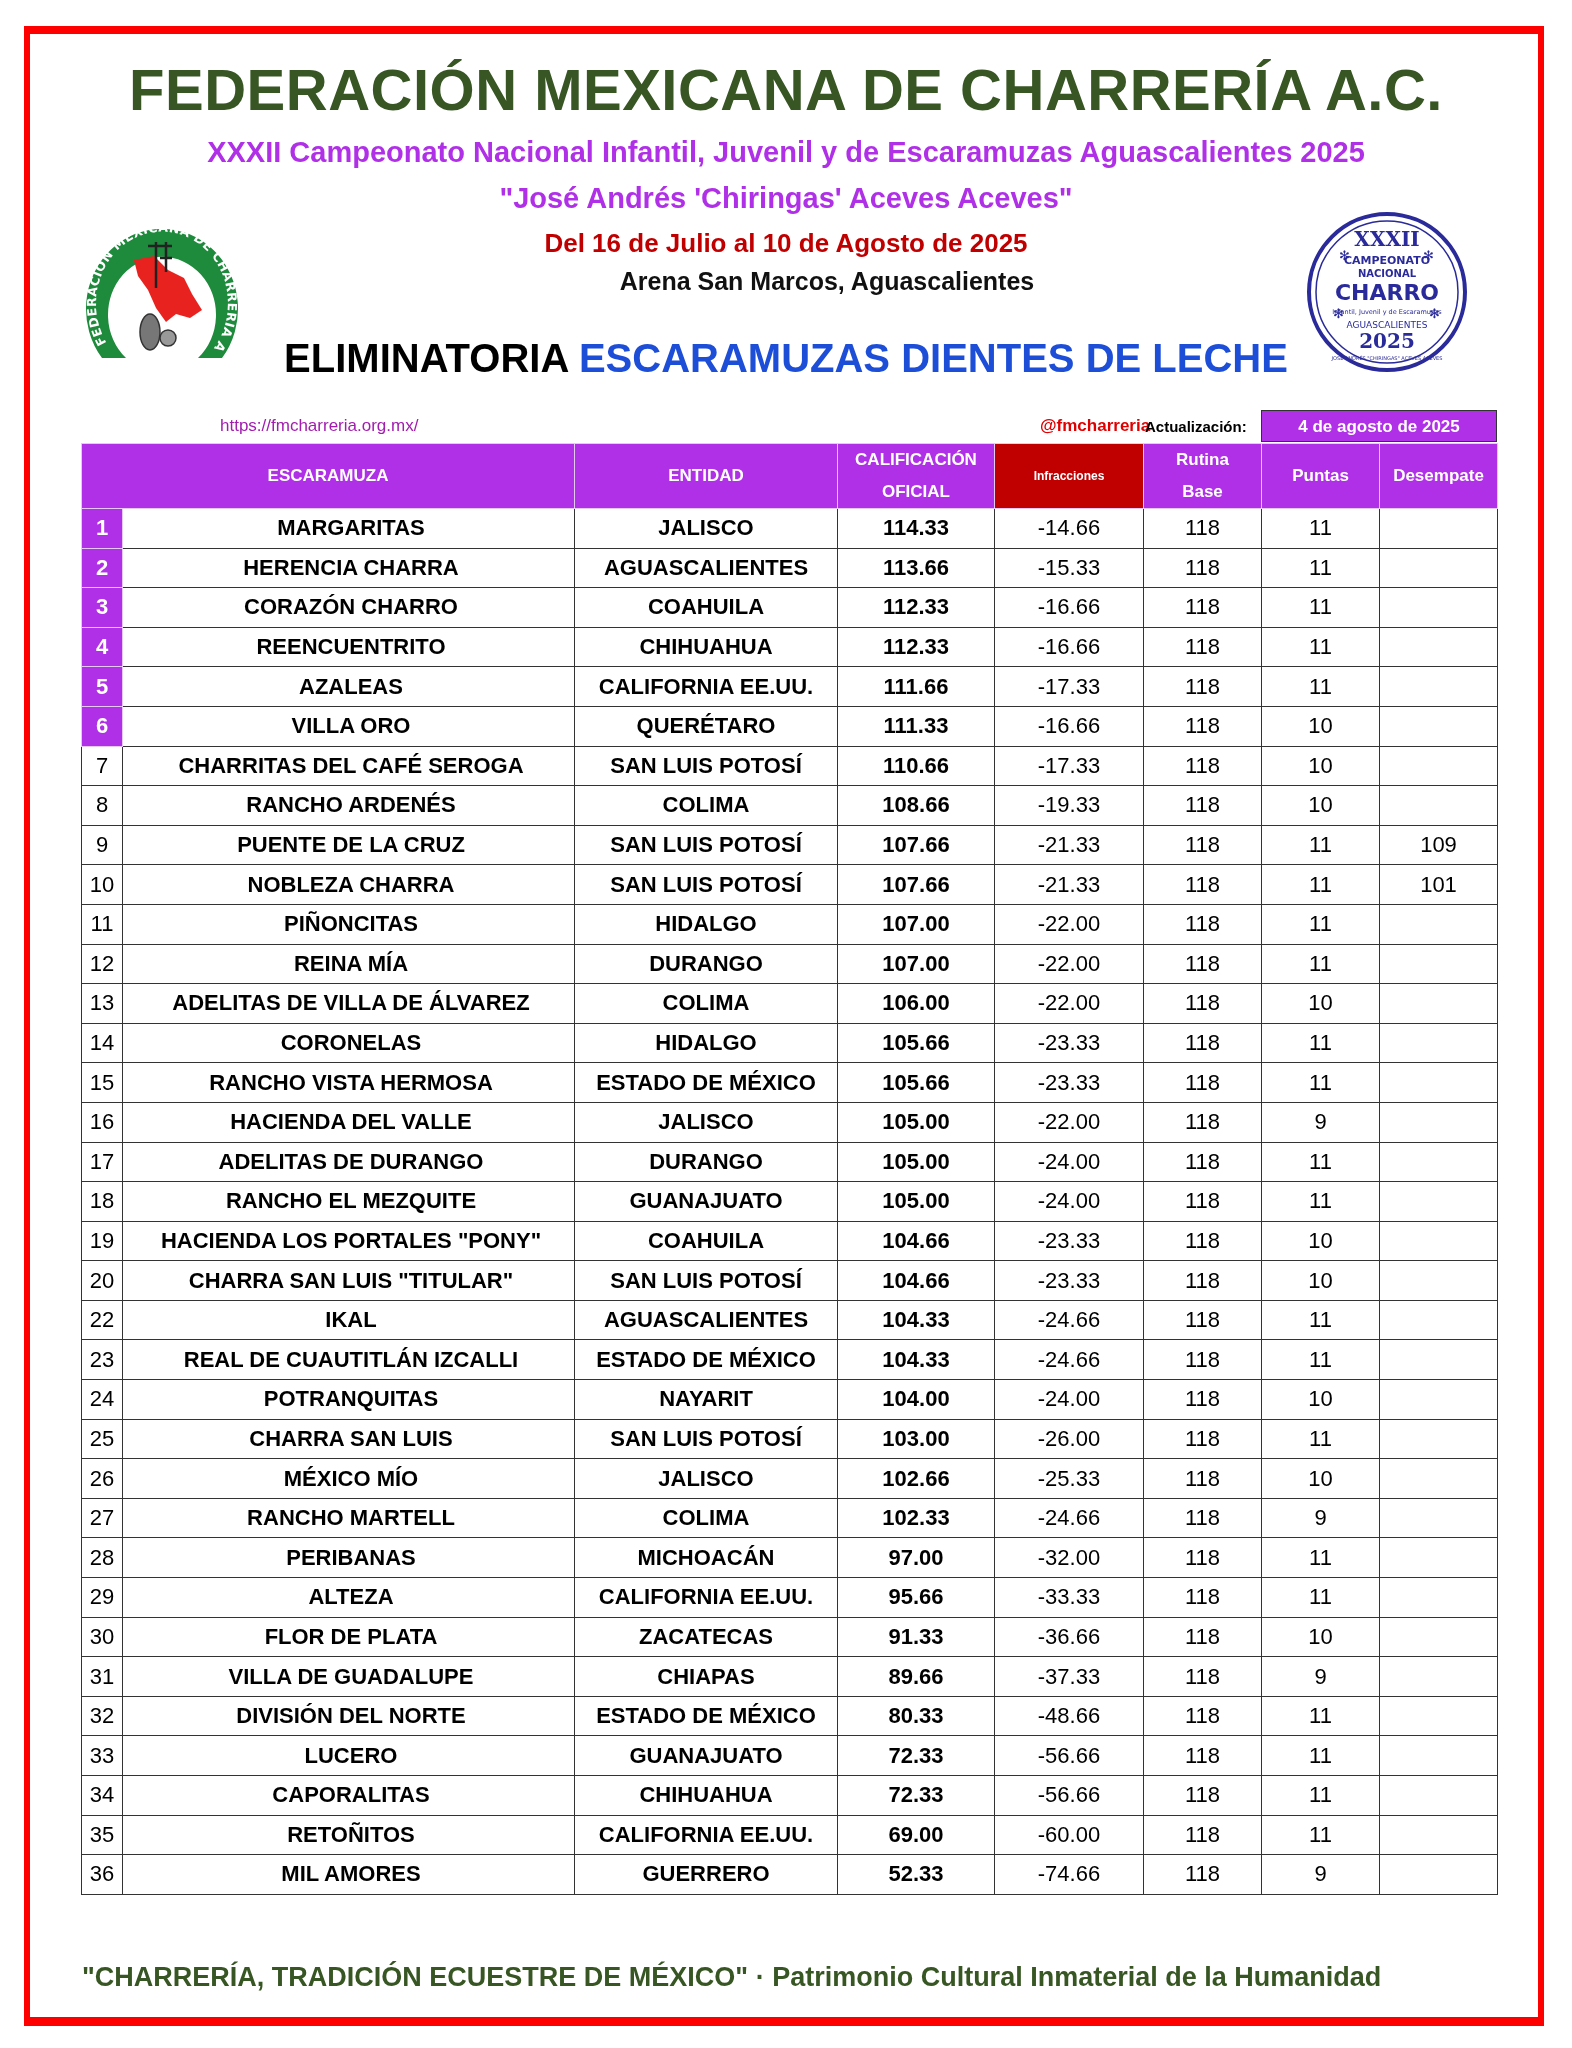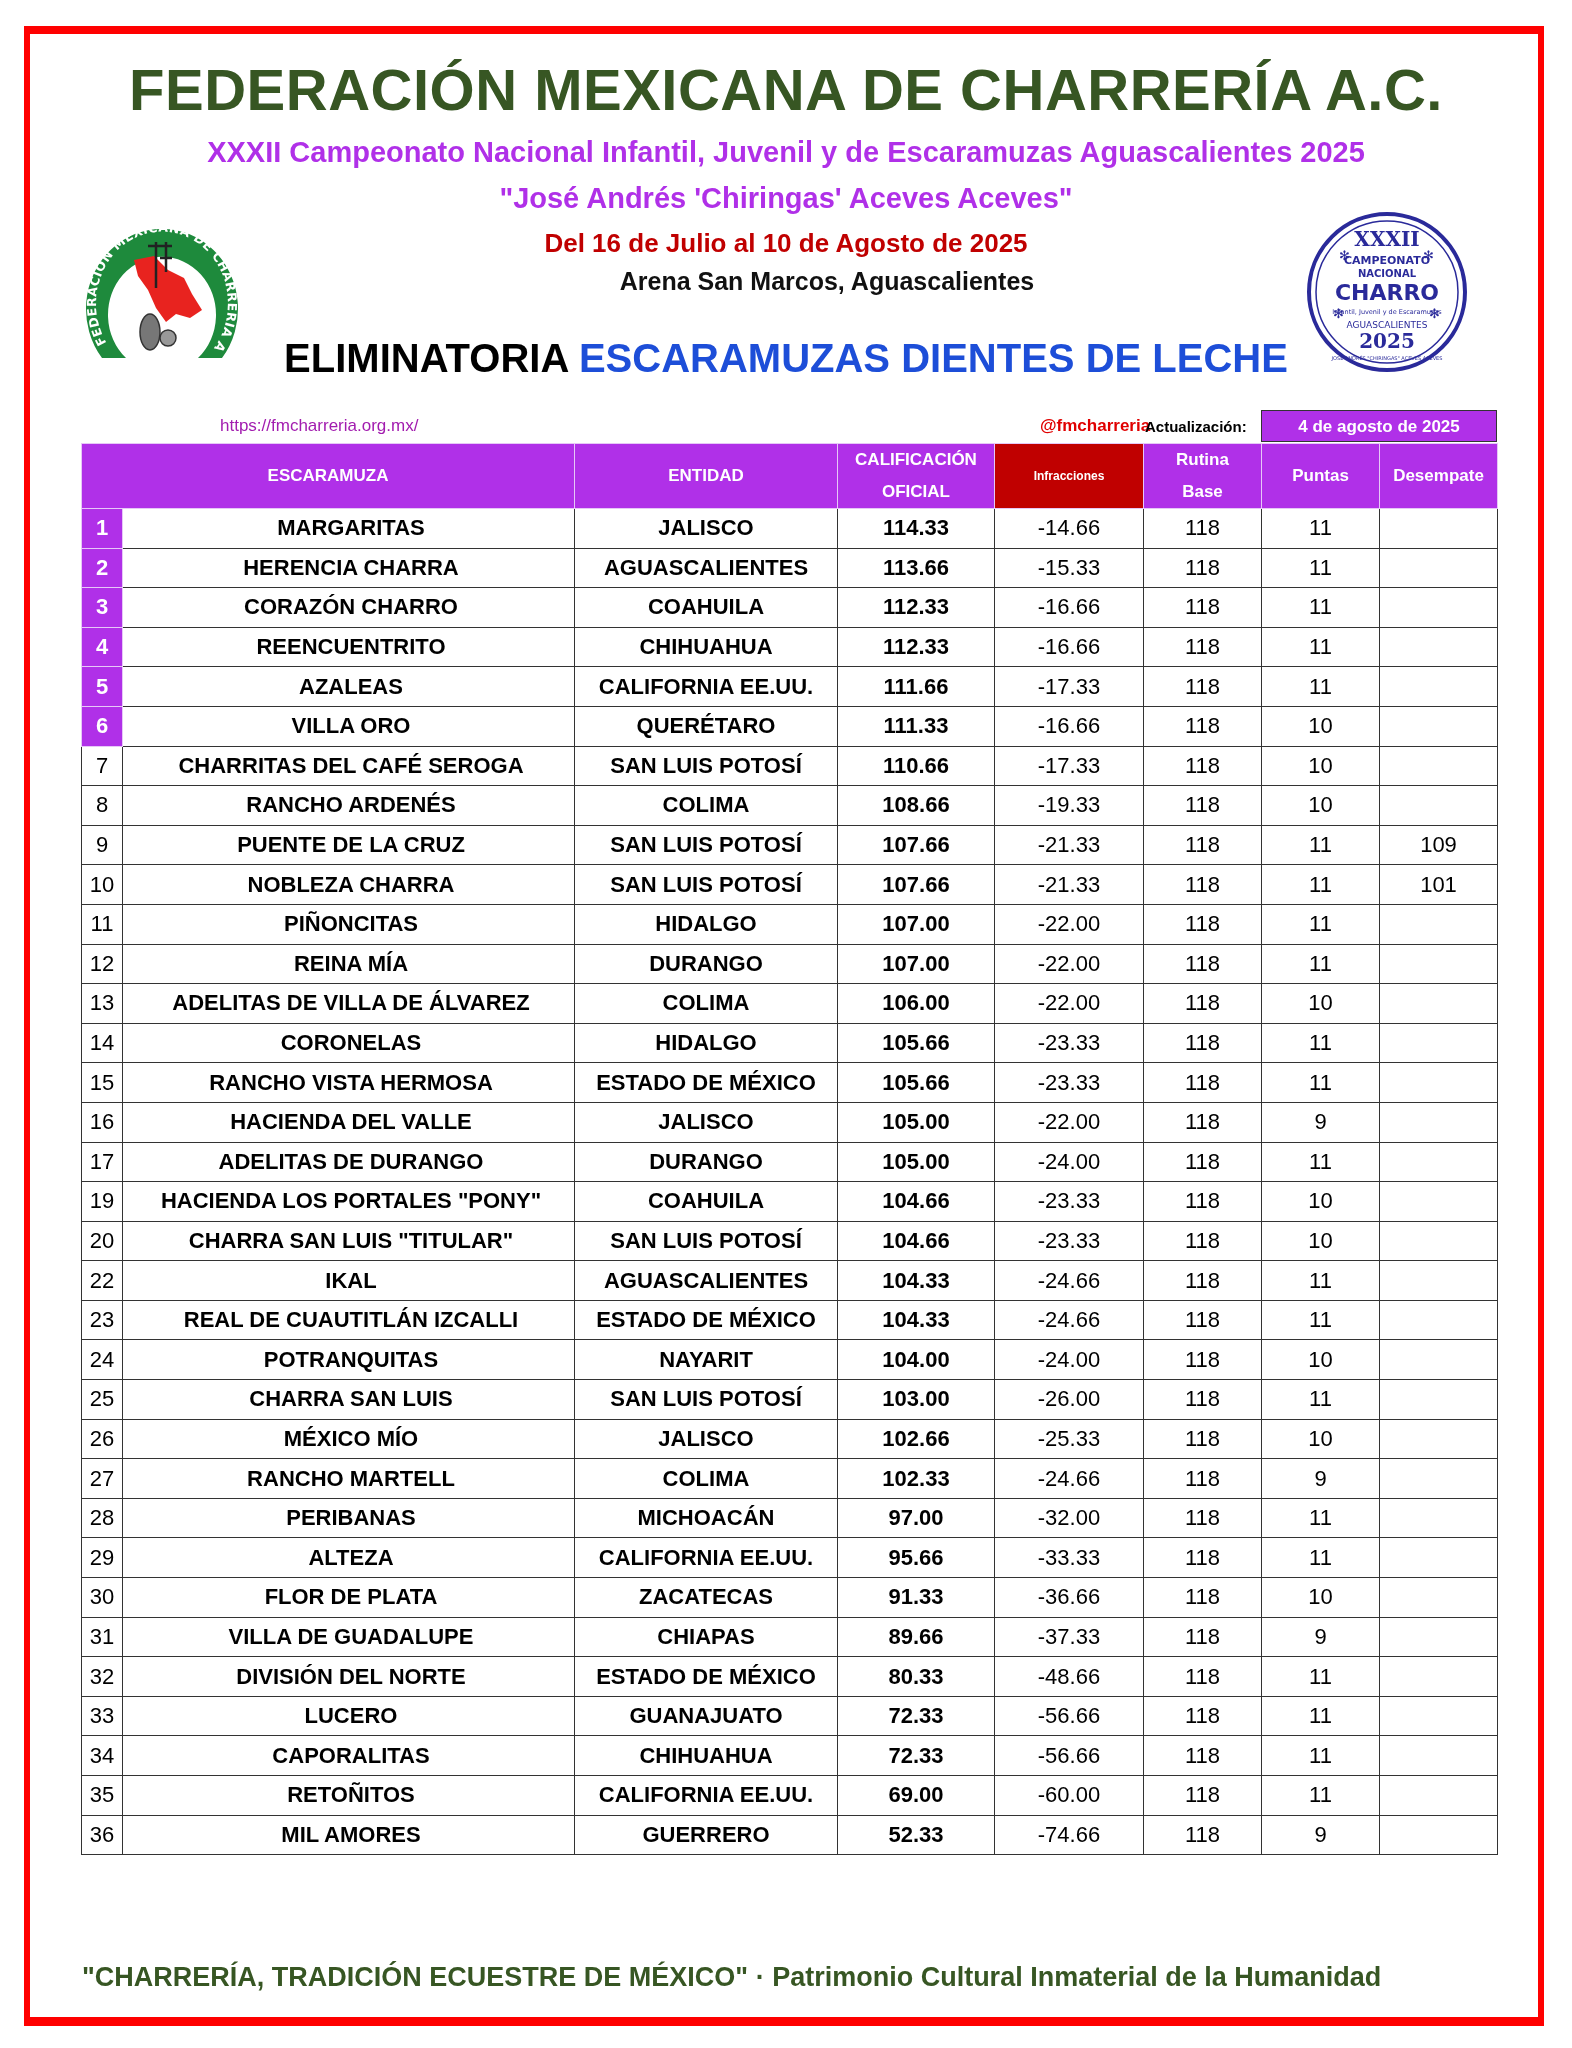--- a/index.html
+++ b/index.html
@@ -294,20 +294,30 @@
         <td class="rank">17</td>
         <td class="name">ADELITAS DE DURANGO</td>
         <td class="ent">DURANGO</td>
         <td class="cal">105.00</td>
         <td class="inf">-24.00</td>
         <td class="rut">118</td>
         <td class="pun">11</td>
         <td class="des"></td>
       </tr>
       <tr>
+        <td class="rank">18</td>
+        <td class="name">RANCHO EL MEZQUITE</td>
+        <td class="ent">GUANAJUATO</td>
+        <td class="cal">105.00</td>
+        <td class="inf">-24.00</td>
+        <td class="rut">118</td>
+        <td class="pun">11</td>
+        <td class="des"></td>
+      </tr>
+      <tr>
         <td class="rank">19</td>
         <td class="name">HACIENDA LOS PORTALES "PONY"</td>
         <td class="ent">COAHUILA</td>
         <td class="cal">104.66</td>
         <td class="inf">-23.33</td>
         <td class="rut">118</td>
         <td class="pun">10</td>
         <td class="des"></td>
       </tr>
       <tr>

